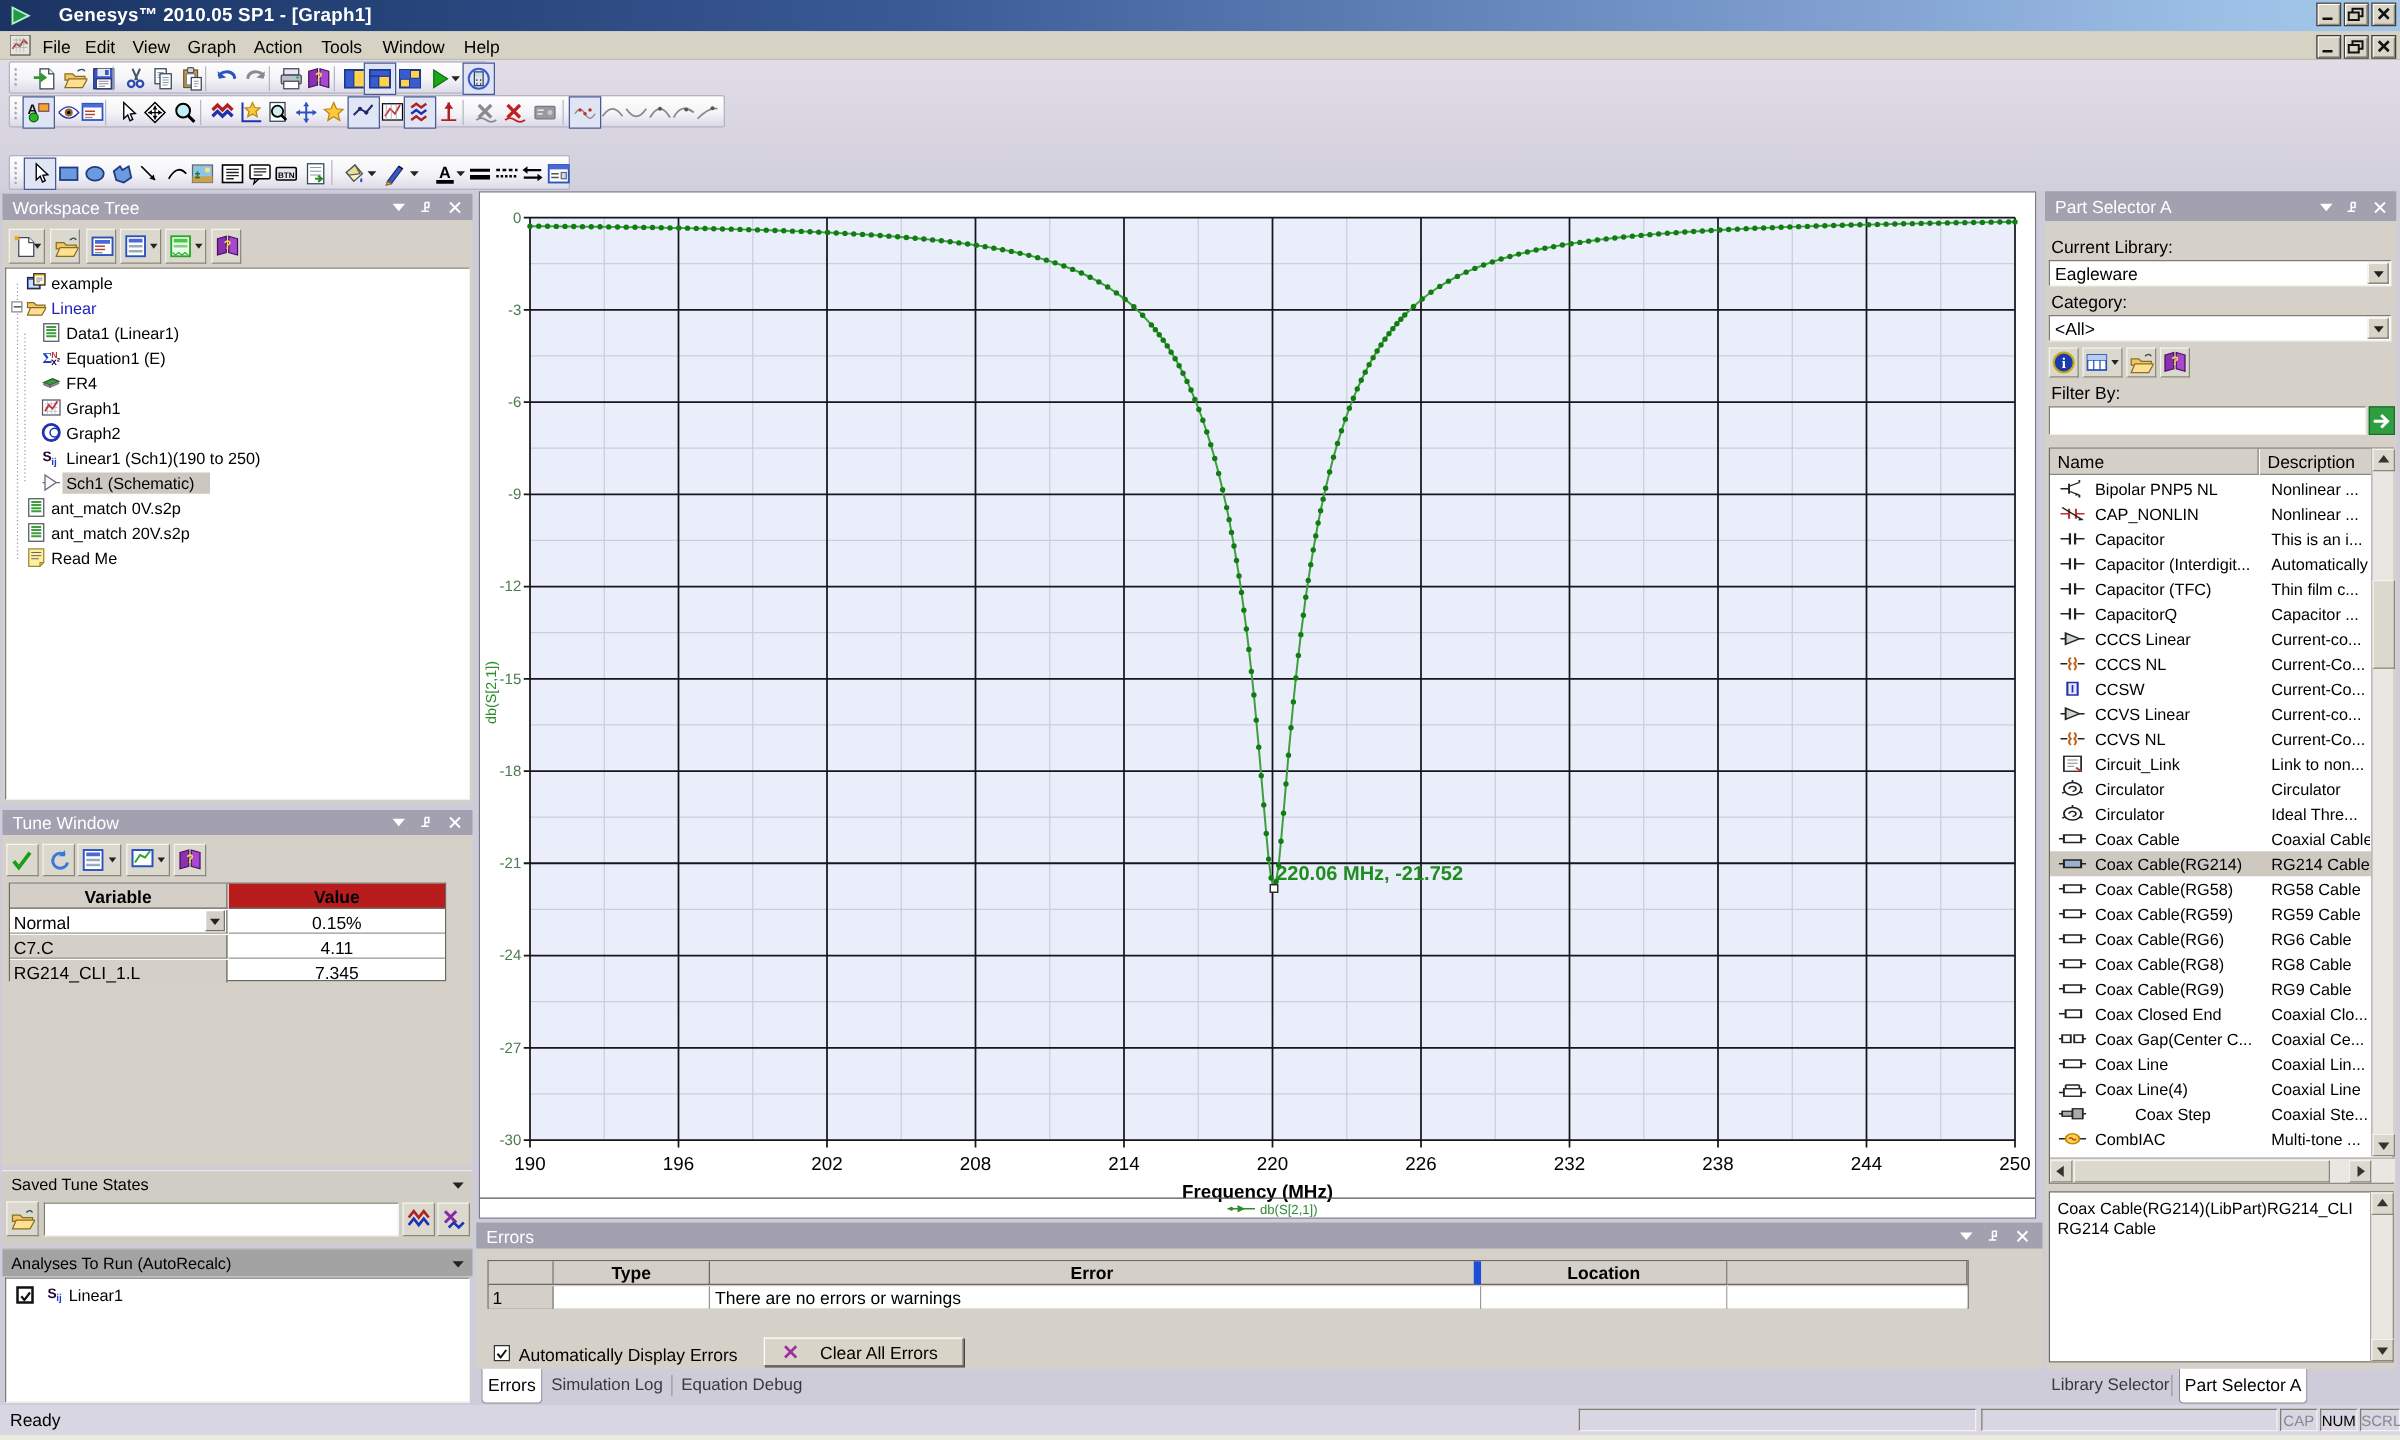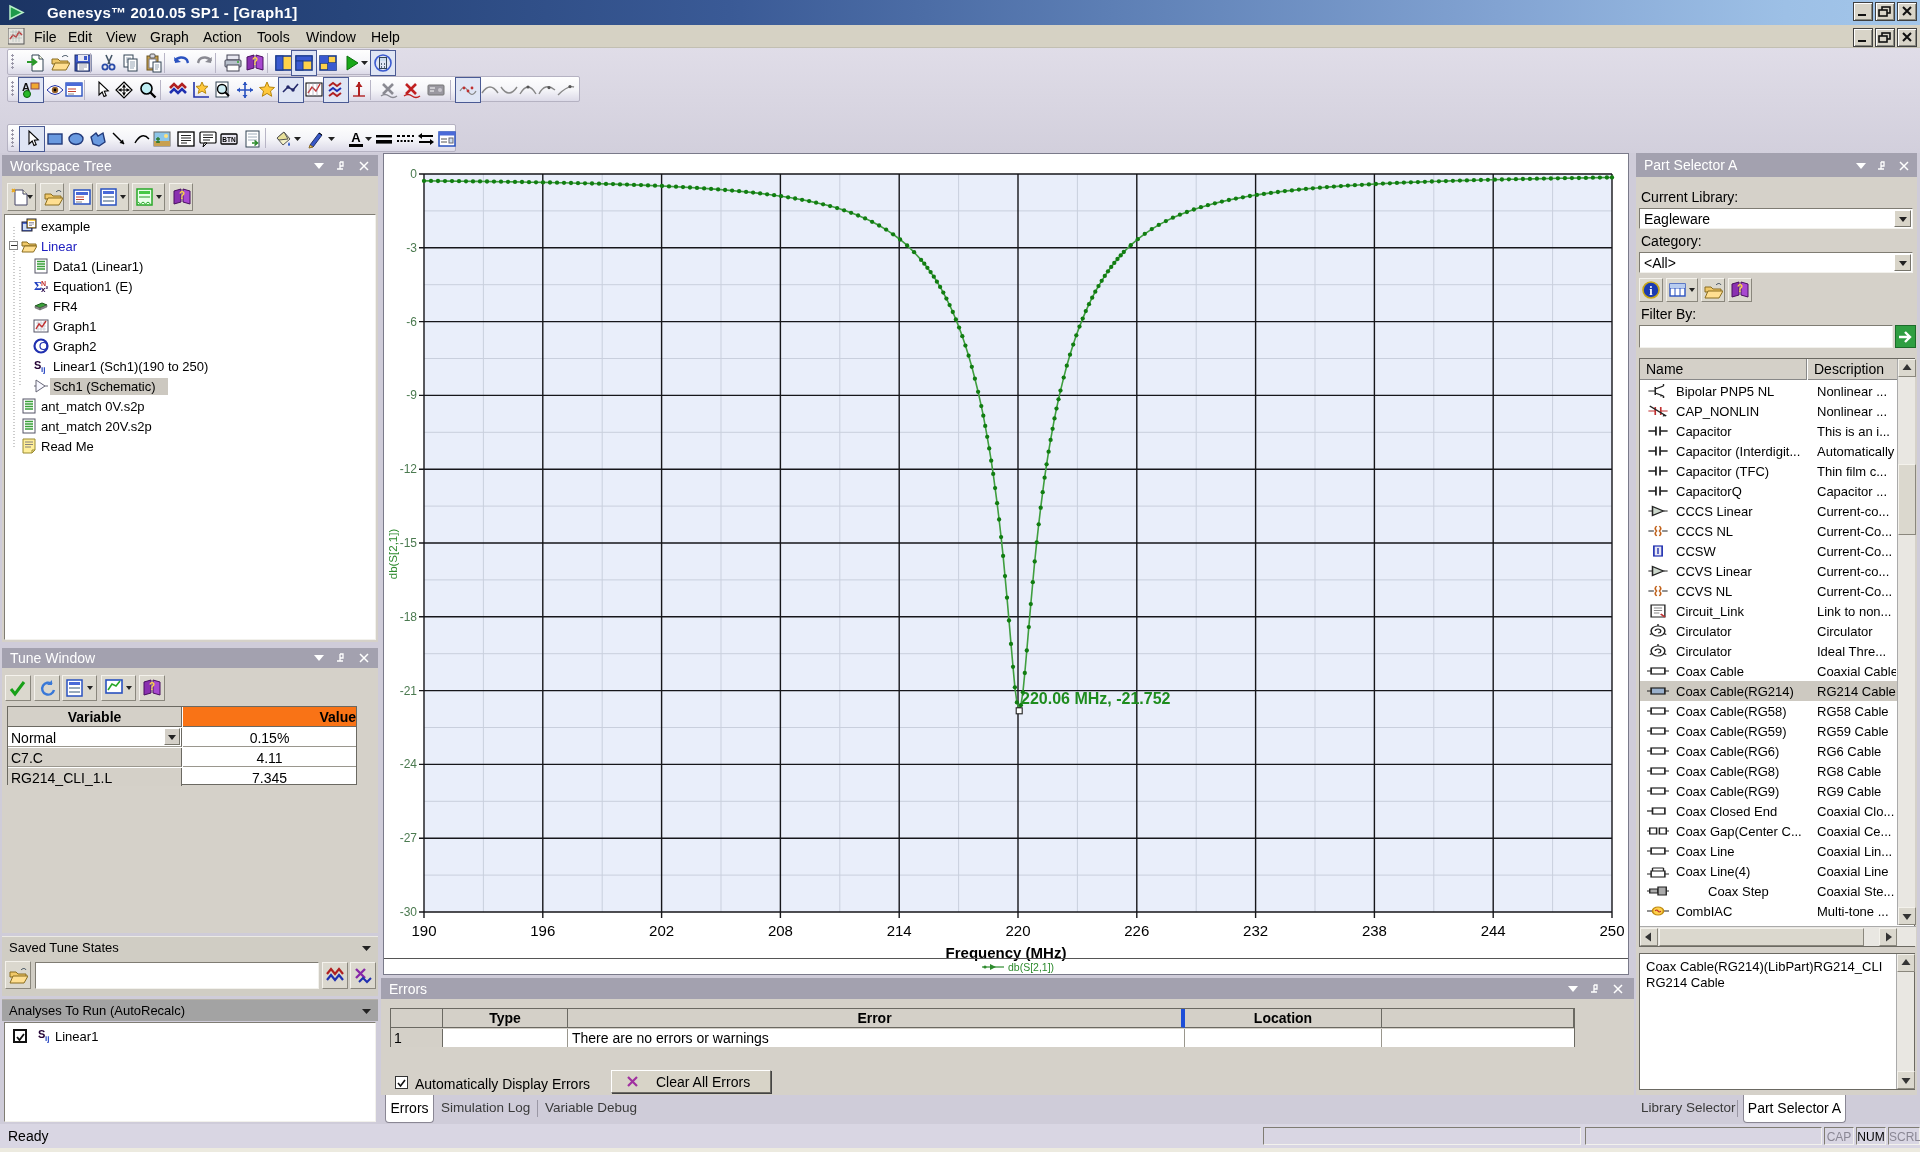--- a/index.html
+++ b/index.html
@@ -542,21 +542,21 @@
       <path d="M0 8 l3 4 3 -4 z" fill="#222"></path>
     </svg>
     <div class="tbtn" style="left:137px;top:7px;width:26px;height:26px"></div>
     <svg class="abs" style="left:140px;top:10px" width="20" height="20" viewBox="0 0 20 20">
       <path d="M2 4 l7 -2 v13 l-7 2 z" fill="#8a30b0" stroke="#4a1060"></path>
       <path d="M18 4 l-7 -2 v13 l7 2 z" fill="#a848d0" stroke="#4a1060"></path>
       <text x="10" y="12" font-size="10" font-weight="bold" fill="#ffd24a" text-anchor="middle">?</text>
     </svg>
     <div class="abs" style="left:5px;top:38px;width:350px;height:79px;border:1px solid #6b6962;background:#fff;font-size:14px;">
       <div class="abs" style="left:0;top:0;width:174px;height:20px;background:#d4d0c8;border-right:1px solid #6b6962;border-bottom:1px solid #6b6962;text-align:center;font-weight:bold;padding-top:2px;">Variable</div>
-      <div class="abs" style="left:175px;top:0;width:173px;height:20px;background:#f97316;border-bottom:1px solid #6b6962;text-align:right;font-weight:bold;padding-top:2px;">Value</div>
+      <div class="abs" style="left:175px;top:0;width:173px;height:20px;background:#b91c1c;border-bottom:1px solid #6b6962;text-align:center;font-weight:bold;padding-top:2px;">Value</div>
       <div class="abs" style="left:0;top:21px;width:174px;height:19px;border-right:1px solid #6b6962;border-bottom:1px solid #9a978e;">
         <span class="abs" style="left:3px;top:2px">Normal</span>
         <span class="abs" style="right:1px;top:0px;width:16px;height:17px;background:#d4d0c8;border:1px solid;border-color:#fff #77756b #77756b #fff;"><svg width="14" height="16">
             <path d="M3 6 l4 5 4 -5 z" fill="#222"></path>
           </svg></span>
       </div>
       <div class="abs" style="left:175px;top:21px;width:173px;height:19px;border-bottom:1px solid #9a978e;text-align:center;padding-top:2px;">0.15%</div>
       <div class="abs" style="left:0;top:41px;width:174px;height:19px;background:#d4d0c8;border-right:1px solid #6b6962;border-bottom:1px solid #9a978e;">
         <span class="abs" style="left:3px;top:2px">C7.C</span>
       </div>
@@ -878,21 +878,21 @@
   <svg class="abs" style="right:8px;top:5px" width="60" height="12">
       <path d="M2 3 l5 6 5-6 z" fill="#fff"></path>
       <path d="M28 2 v7 M25 9 h6 M28 2 h3 v4 h-3" stroke="#fff" stroke-width="1.3" fill="none"></path>
       <path d="M48 2 l8 8 M56 2 l-8 8" stroke="#fff" stroke-width="1.5"></path>
     </svg>
 </div>
 <div class="abs pbody" style="left:381px;top:999px;width:1253px;height:96px">
     <div class="abs" style="left:9px;top:9px;width:1185px;height:39px;border:1px solid #6b6962;background:#d4d0c8;font-size:14px;">
       <div class="abs" style="left:0px;top:0;width:52px;height:19px;background:#d4d0c8;border-right:1px solid #6b6962;border-bottom:1px solid #6b6962;text-align:center;font-weight:bold;padding-top:1px;"></div>
       <div class="abs" style="left:52px;top:0;width:125px;height:19px;background:#d4d0c8;border-right:1px solid #6b6962;border-bottom:1px solid #6b6962;text-align:center;font-weight:bold;padding-top:1px;">Type</div>
-      <div class="abs" style="left:177px;top:0;width:617px;height:19px;background:#d4d0c8;border-right:4px solid #1d4ed8;border-bottom:1px solid #6b6962;text-align:center;font-weight:bold;padding-top:1px;">Error</div>
+      <div class="abs" style="left:177px;top:0;width:617px;height:19px;background:#d4d0c8;border-right:6px solid #1d4ed8;border-bottom:1px solid #6b6962;text-align:center;font-weight:bold;padding-top:1px;">Error</div>
       <div class="abs" style="left:794px;top:0;width:197px;height:19px;background:#d4d0c8;border-right:1px solid #6b6962;border-bottom:1px solid #6b6962;text-align:center;font-weight:bold;padding-top:1px;">Location</div>
       <div class="abs" style="left:991px;top:0;width:192px;height:19px;background:#d4d0c8;border-right:1px solid #6b6962;border-bottom:1px solid #6b6962;text-align:center;font-weight:bold;padding-top:1px;"></div>
       <div class="abs" style="left:0;top:20px;width:52px;height:18px;background:#d4d0c8;border-right:1px solid #6b6962;padding:1px 0 0 3px;">1</div>
       <div class="abs" style="left:52px;top:20px;width:125px;height:18px;background:#fff;border-right:1px solid #9a978e;"></div>
       <div class="abs" style="left:177px;top:20px;width:617px;height:18px;background:#fff;border-right:1px solid #9a978e;padding:1px 0 0 4px;">There are no errors or warnings</div>
       <div class="abs" style="left:794px;top:20px;width:197px;height:18px;background:#fff;border-right:1px solid #9a978e;"></div>
       <div class="abs" style="left:991px;top:20px;width:192px;height:18px;background:#fff;"></div>
     </div>
     <div class="abs" style="left:14px;top:77px;width:13px;height:13px;border:1px solid #333;background:#fff;"><svg width="11" height="11">
         <path d="M2 5 l2.5 3 4.5 -6" stroke="#111" stroke-width="1.6" fill="none"></path>
@@ -903,21 +903,21 @@
         <path d="M2 2 l9 9 M11 2 l-9 9" stroke="#a030a0" stroke-width="2.2"></path>
       </svg>
       <span class="abs" style="left:44px;top:3px;font-size:14px;">Clear All Errors</span>
     </div>
   </div>
 
 <div class="abs" style="left:381px;top:1095px;width:1253px;height:29px">
   <div class="abs" style="left:4px;top:0;width:49px;height:28px;background:#fff;border:1px solid #8a8794;border-top:0;border-radius:0 0 4px 4px;text-align:center;padding-top:5px;font-size:14px;">Errors</div>
   <div class="abs" style="left:60px;top:5px;color:#3a3a3a;font-size:13.5px;">Simulation Log</div>
   <div class="abs" style="left:156px;top:5px;width:1px;height:17px;background:#9a97a4;"></div>
-  <div class="abs" style="left:164px;top:5px;color:#3a3a3a;font-size:13.5px;">Variable Debug</div>
+  <div class="abs" style="left:164px;top:5px;color:#3a3a3a;font-size:13.5px;">Equation Debug</div>
 </div>
 
 <div class="abs ptitle" style="left:1636px;top:153px;width:281px;height:24px">
   <div class="cap" style="top:4px">Part Selector A</div>
   <svg class="abs" style="right:5px;top:7px" width="58" height="12">
       <path d="M2 3 l5 6 5-6 z" fill="#fff"></path>
       <path d="M27 2 v7 M24 9 h6 M27 2 h3 v4 h-3" stroke="#fff" stroke-width="1.3" fill="none"></path>
       <path d="M46 2 l8 8 M54 2 l-8 8" stroke="#fff" stroke-width="1.5"></path>
     </svg>
 </div>

